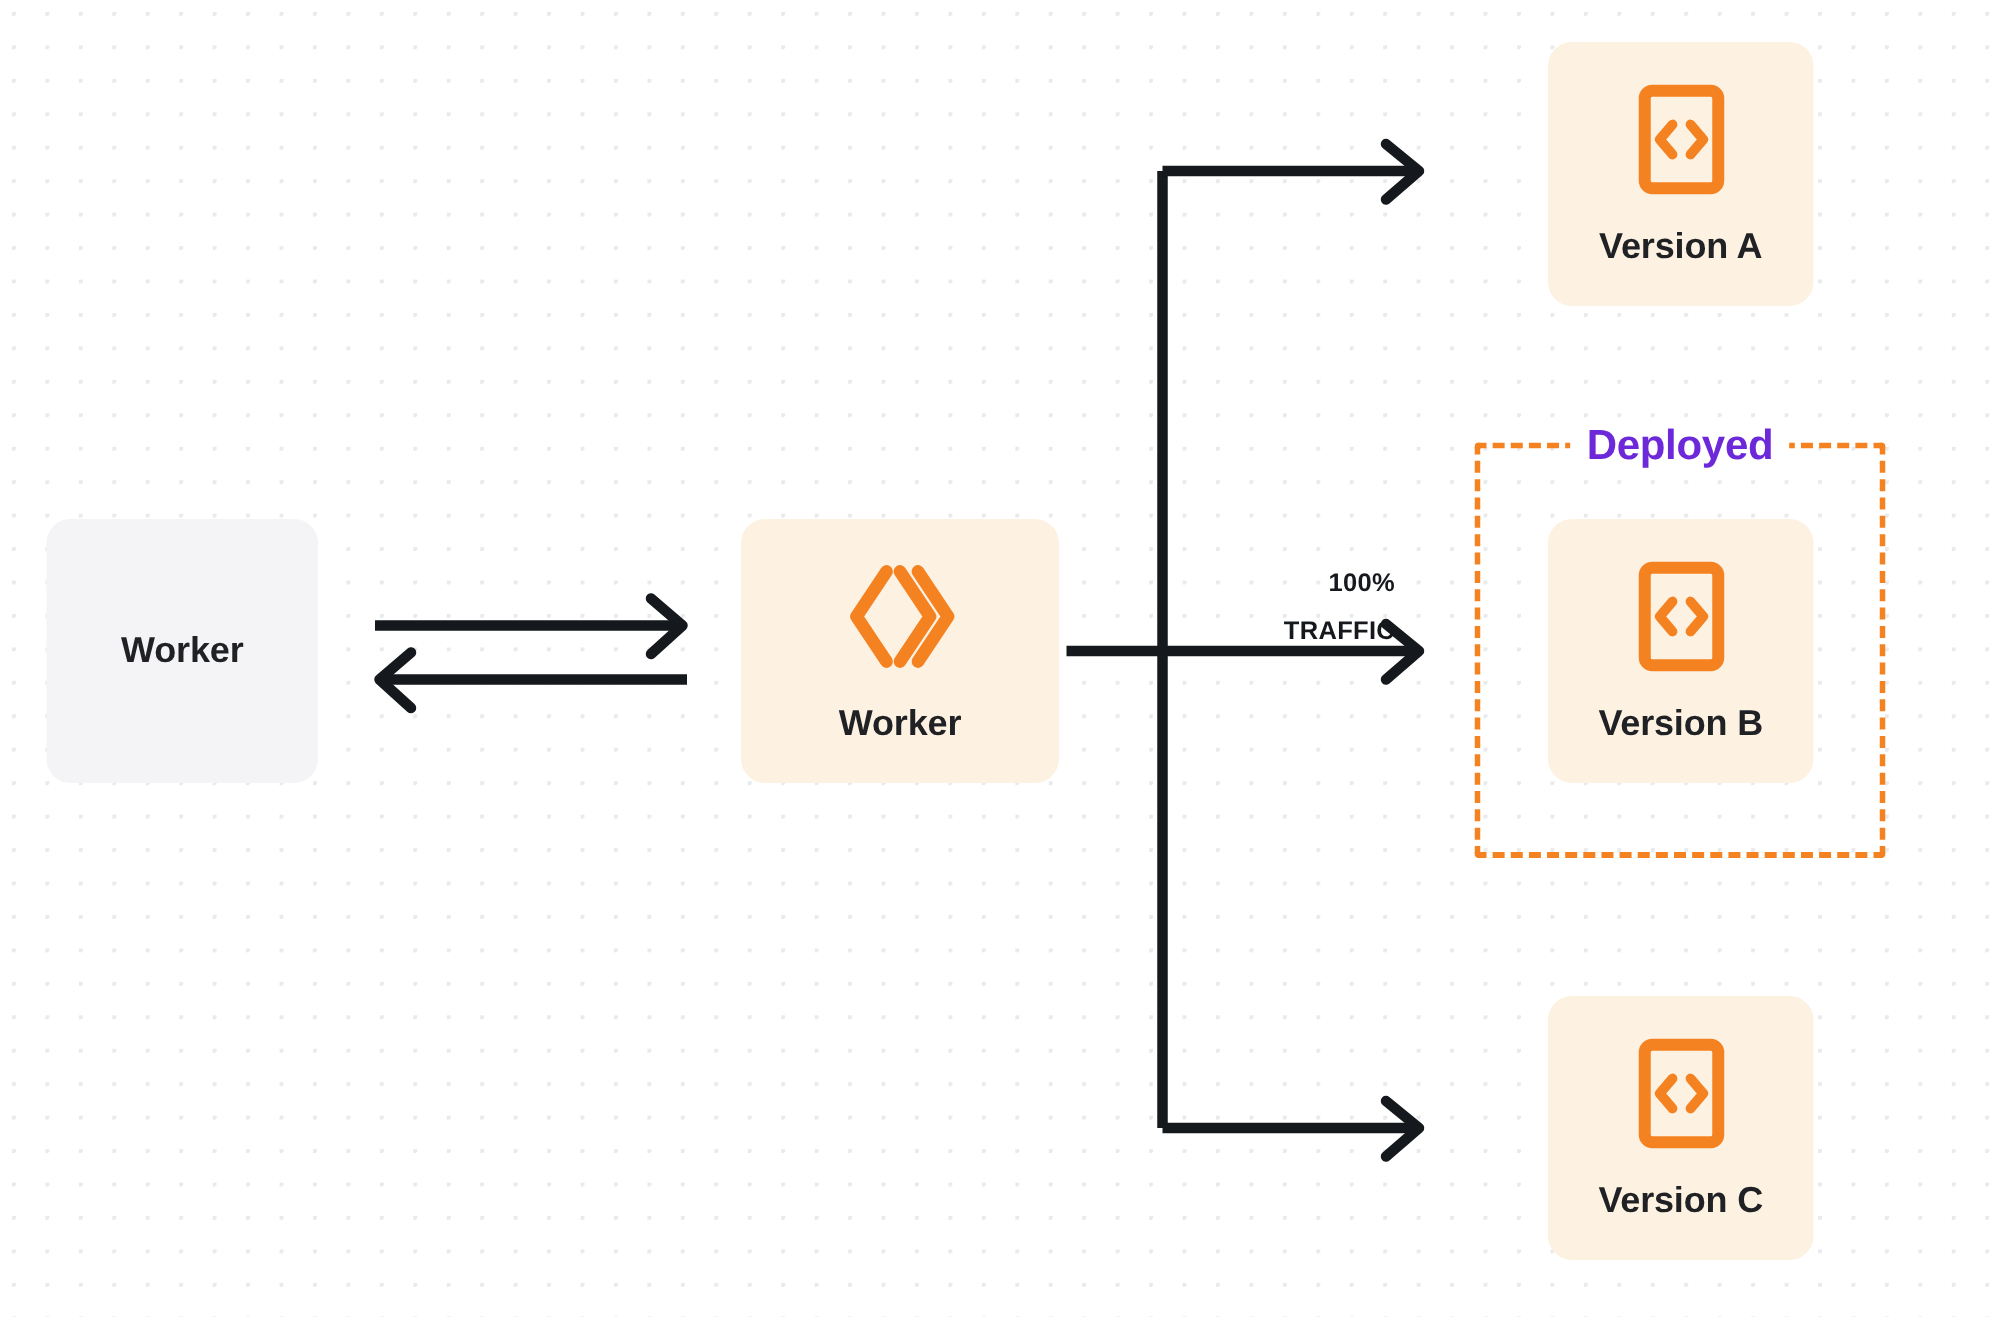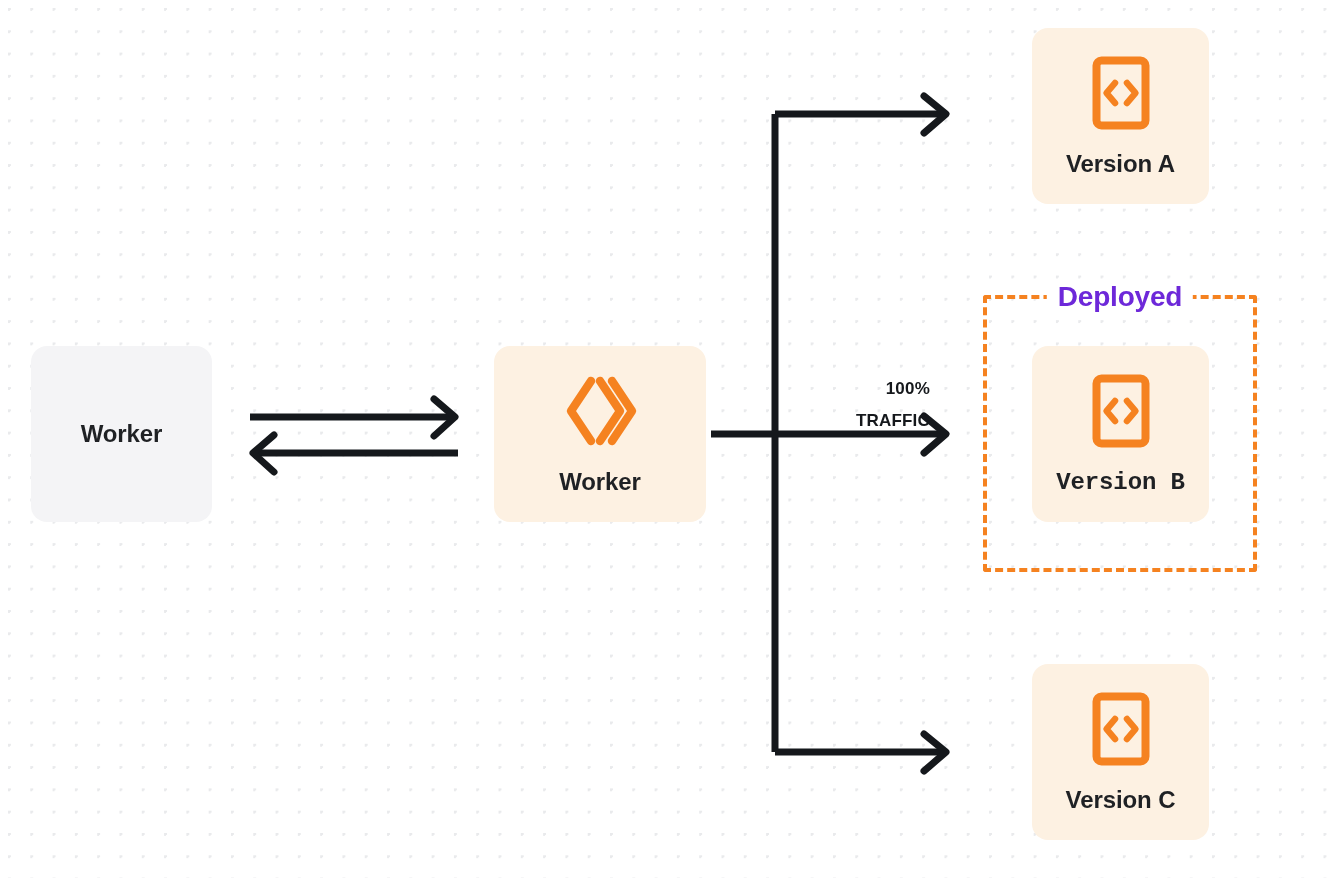--- a/index.html
+++ b/index.html
@@ -42,21 +42,21 @@
     width: 212px; height: 176px;
     background: #fdf1e2;
   }
 
   .node-version {
     left: 1032px;
     width: 177px; height: 176px;
     background: #fdf1e2;
   }
   .node-va { top: 28px; }
-  .node-vb { top: 346px; font-family: Liberation Mono, monospace; }
+  .node-vb { top: 346px; }
   .node-vc { top: 664px; }
 
   .node-label {
     font-size: 24px;
     font-weight: bold;
     color: #1f2124;
     letter-spacing: -0.1px;
     line-height: 1;
   }
 

